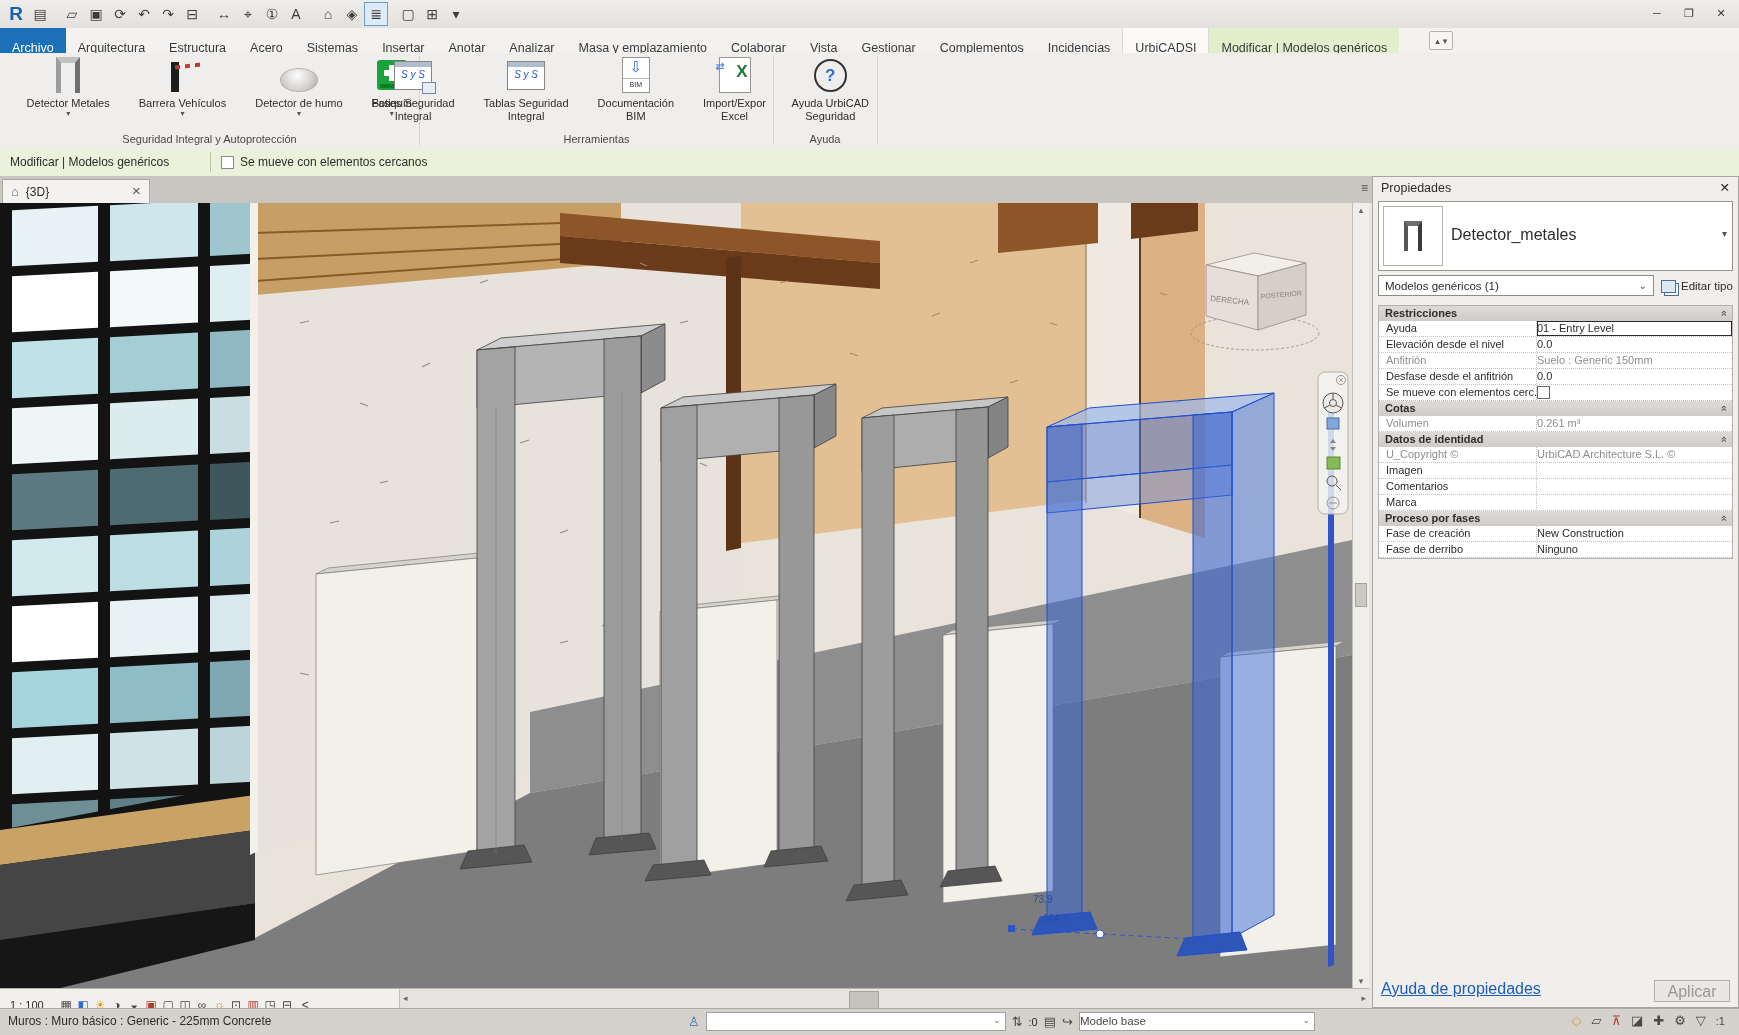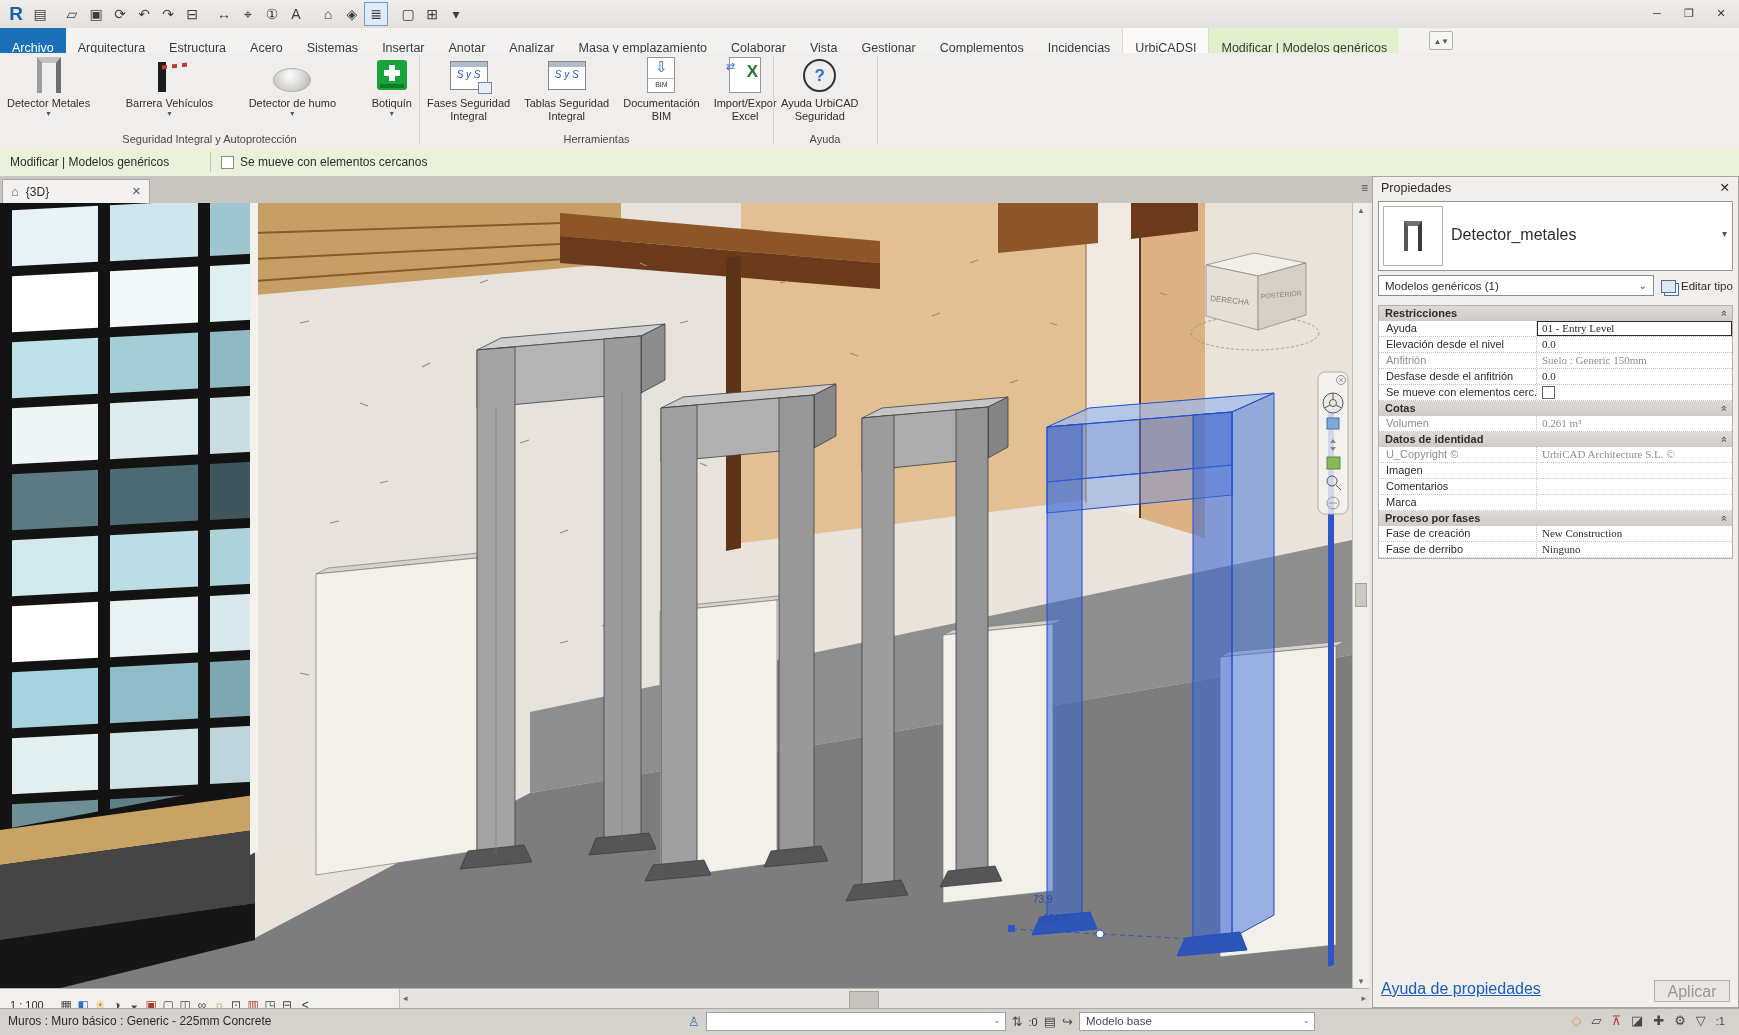--- a/index.html
+++ b/index.html
@@ -26,21 +26,21 @@
   .tab.active{background:#fbfaf8;border-left:1px solid #dcd9d5;border-right:1px solid #dcd9d5;}
   .tab.contextual{background:#e2efcd;}
   .ribbon-toggle{margin-left:30px;align-self:center;height:17px;border:1px solid #b5b1ac;
     background:#f7f6f4;border-radius:2px;font-size:9px;padding:0 5px;display:flex;
     align-items:center;gap:3px;color:#555;}
 
   
   .ribbon{position:absolute;top:53px;left:0;right:0;height:95px;background:#f0eeec;
     border-bottom:1px solid #c6c3bf;}
   .rpanel{position:absolute;top:0;height:95px;}
-  .rbuttons{display:flex;justify-content:space-between;align-items:flex-start;padding-top:2px;}
+  .rbuttons{display:flex;justify-content:flex-end;align-items:flex-start;padding-top:2px;gap:15px;}
   .rbtn{text-align:center;font-size:11px;color:#2f2d2b;line-height:12.5px;padding:0 7px;white-space:nowrap;}
   .rbtn .bicon{height:40px;display:flex;align-items:center;justify-content:center;margin-bottom:2px;}
   .caret{font-size:8px;color:#555;line-height:7px;}
   .plabel-strip{position:absolute;bottom:0;left:0;right:0;height:17px;text-align:center;
     font-size:11px;color:#4a4846;line-height:16px;}
   .rsep{position:absolute;top:3px;bottom:3px;width:1px;background:#d6d3cf;}
 
   
   .i-gate{width:24px;height:36px;border-left:5px solid #9c9c9c;border-right:5px solid #6f6f6f;
     border-top:6px solid #c2c2c2;box-sizing:border-box;}
@@ -119,36 +119,36 @@
     border:1px solid #8f8b86;line-height:20px;padding-left:6px;box-sizing:border-box;font-size:11.5px;}
   .filter-combo .ca{position:absolute;right:6px;top:0;font-size:10px;color:#555;}
   .edit-type{position:absolute;left:288px;top:97px;right:4px;height:24px;display:flex;align-items:center;gap:5px;font-size:11.5px;}
   .i-edittype{width:13px;height:11px;border:1px solid #4a6f9e;background:#dce8f4;box-shadow:3px 3px 0 -1px #fff,3px 3px 0 0 #4a6f9e;}
   .pgrid{position:absolute;left:5px;top:128px;right:5px;border:1px solid #b5b1ac;background:#fff;}
   .phead{height:15px;background:linear-gradient(#dddbd8,#cfccc8);display:flex;justify-content:space-between;
     padding:0 6px;font-weight:bold;line-height:15px;font-size:11px;}
   .phead .chev{display:inline-block;transform:rotate(-90deg);font-weight:normal;color:#444;}
   .prow{height:15px;display:flex;border-bottom:1px dotted #c5c2bd;line-height:14px;font-size:11px;background:#fff;}
   .plab{width:158px;padding-left:7px;border-right:1px dotted #c5c2bd;white-space:nowrap;overflow:hidden;box-sizing:border-box;}
-  .pval{flex:1;padding-left:5px;white-space:nowrap;overflow:hidden;position:relative;font-family:Liberation Serif, serif;}
+  .pval{flex:1;white-space:nowrap;overflow:hidden;position:relative;}
   .r-ro .plab,.r-ro .pval{color:#908e8b;}
   .r-edit .pval{outline:1px solid #2b2b2b;outline-offset:-1px;}
   .pcheck{width:11px;height:11px;border:1px solid #666;background:#fff;display:inline-block;margin-top:1px;}
   .props-help{position:absolute;left:8px;bottom:9px;color:#1a5dbe;text-decoration:underline;font-size:16px;margin-top:32px;}
   .apply-btn{position:absolute;right:8px;bottom:5px;width:76px;height:22px;background:#e9e7e4;
     border:1px solid #b3b0ab;color:#9a9794;text-align:center;line-height:22px;font-size:16px;box-sizing:border-box;}
 
   
   .statusbar{position:absolute;left:0;bottom:0;width:1739px;height:27px;background:#d5d2ce;
     border-top:1px solid #aeaba7;font-size:12px;box-sizing:border-box;}
   .sb-msg{position:absolute;left:8px;top:5px;color:#2d2b29;}
   .sb-mid{position:absolute;left:688px;top:3px;display:flex;align-items:center;gap:6px;}
   .sb-combo{height:19px;background:#fff;border:1px solid #a39f9a;position:relative;box-sizing:border-box;}
   .sb-combo .ca{position:absolute;right:4px;top:2px;font-size:9px;color:#777;}
-  .sb-combo .tx{padding-left:6px;line-height:17px;color:#4a4846;font-size:11.5px;}
+  .sb-combo .tx{line-height:17px;color:#4a4846;font-size:11.5px;}
   .sb-ic{font-size:13px;color:#4a4846;}
   .sb-right{position:absolute;right:14px;top:4px;display:flex;gap:10px;align-items:center;font-size:13px;color:#4a4846;}
   .c-work{color:#3b6fb4;} .c-pin{color:#b03a2e;} .c-gold{color:#c79a2e;}
 </style>
 </head>
 <body>
 
 <div class="app">
 
   <div class="titlebar">

